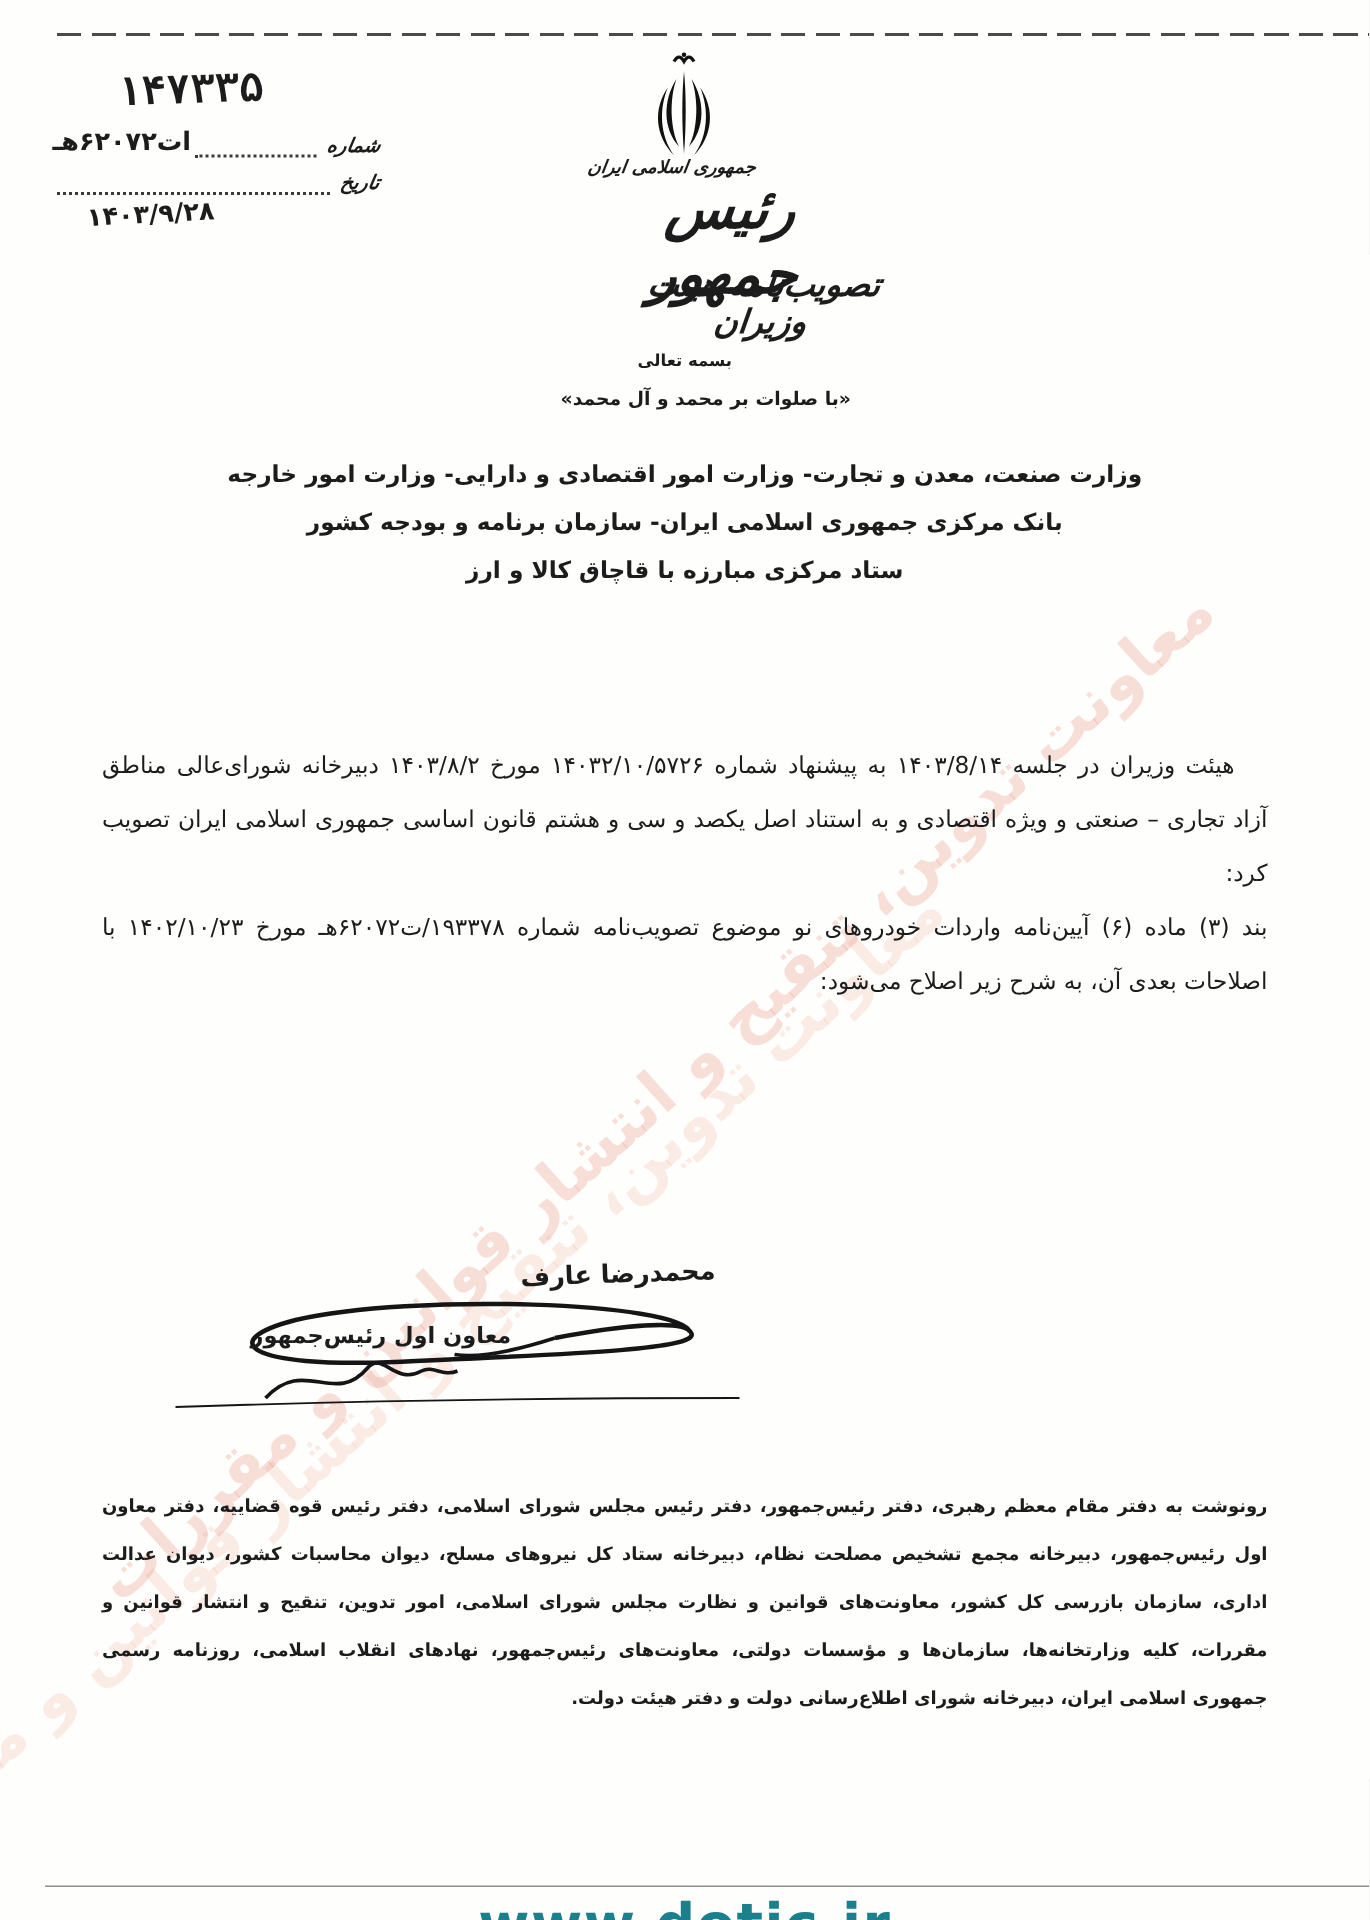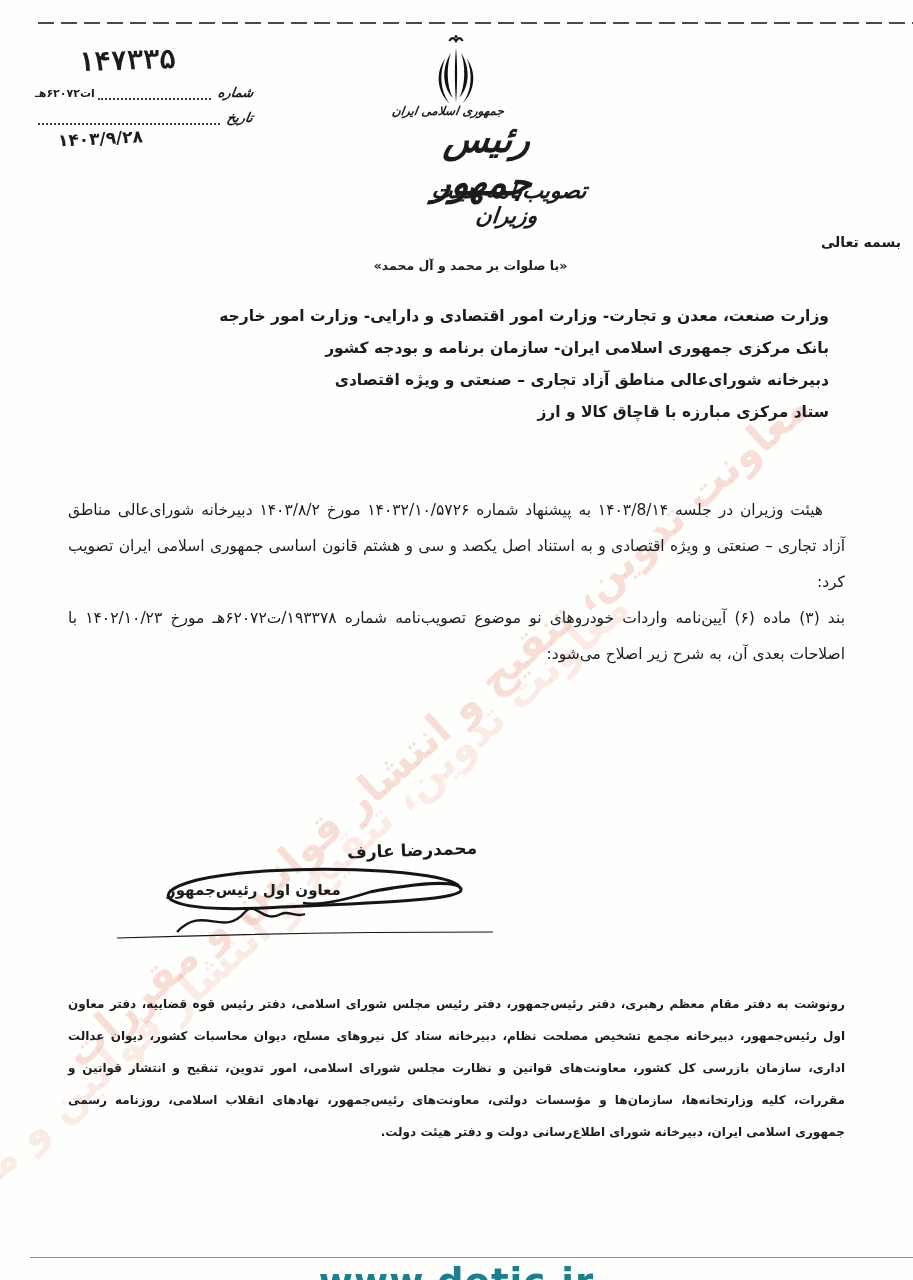--- a/index.html
+++ b/index.html
@@ -51,31 +51,31 @@
   .ref-block{position:absolute;left:35px;top:44px;width:218px;direction:rtl;}
   .stamp-number{
     text-align:center;padding-right:34px;
     font-size:27px;font-weight:900;letter-spacing:6px;
     transform:rotate(-2deg);
     font-family:"DejaVu Sans Mono","DejaVu Sans",monospace,sans-serif;
   }
   .ref-row{display:flex;align-items:flex-end;margin-top:10px;font-size:13px;}
   .ref-label{font-weight:bold;font-style:italic;transform:skewX(-10deg);padding-left:4px;}
   .leader{flex:1;border-bottom:2px dotted #3a3a3a;height:12px;margin:0 3px;}
-  .ref-value{font-size:11px;font-weight:bold;}
+  .ref-value{font-size:17px;font-weight:bold;}
   .hand-date{
     margin-top:4px;margin-right:110px;
     font-size:17px;font-weight:800;letter-spacing:2px;
     transform:rotate(-3deg);direction:rtl;white-space:nowrap;
   }
   
-  .basmala{position:absolute;left:0;right:12px;top:234px;text-align:right;font-size:14px;font-weight:600;direction:rtl;}
+  .basmala{position:absolute;left:0;right:0;top:234px;text-align:center;font-size:11px;font-weight:600;direction:rtl;}
   .salawat{position:absolute;left:0;right:0;top:258px;text-align:center;font-size:12.5px;font-weight:600;direction:rtl;margin-left:28px;}
   
-  .recipients{position:absolute;left:70px;right:84px;top:300px;direction:rtl;}
+  .recipients{position:absolute;left:70px;right:70px;top:300px;direction:rtl;text-align:center;}
   .recipient{font-size:15.5px;font-weight:bold;line-height:32px;}
   
   .body-block{position:absolute;right:68px;left:68px;top:492px;direction:rtl;}
   .body-block p{
     margin:0;font-size:15.5px;line-height:36px;
     text-align:justify;font-weight:500;
   }
   .p-indent1{text-indent:22px;}
   .p-indent3{text-indent:26px;}
   
@@ -138,21 +138,20 @@
     </div>
     <div class="hand-date">۱۴۰۳/۹/۲۸</div>
   </div>
 
   <div class="basmala">بسمه تعالی</div>
   <div class="salawat">«با صلوات بر محمد و آل محمد»</div>
 
   <div class="recipients">
     <div class="recipient">وزارت صنعت، معدن و تجارت- وزارت امور اقتصادی و دارایی- وزارت امور خارجه</div>
     <div class="recipient">بانک مرکزی جمهوری اسلامی ایران- سازمان برنامه و بودجه کشور</div>
-    <div class="recipient">دبیرخانه شورای‌عالی مناطق آزاد تجاری – صنعتی و ویژه اقتصادی</div>
     <div class="recipient">ستاد مرکزی مبارزه با قاچاق کالا و ارز</div>
   </div>
 
   <div class="body-block">
     <p class="p-indent1">هیئت وزیران در جلسه ۱۴۰۳/8/۱۴ به پیشنهاد شماره ۱۴۰۳۲/۱۰/۵۷۲۶ مورخ ۱۴۰۳/۸/۲ دبیرخانه شورای‌عالی مناطق آزاد تجاری – صنعتی و ویژه اقتصادی و به استناد اصل یکصد و سی و هشتم قانون اساسی جمهوری اسلامی ایران تصویب کرد:</p>
     <p>بند (۳) ماده (۶) آیین‌نامه واردات خودروهای نو موضوع تصویب‌نامه شماره ۱۹۳۳۷۸/ت۶۲۰۷۲هـ مورخ ۱۴۰۲/۱۰/۲۳ با اصلاحات بعدی آن، به شرح زیر اصلاح می‌شود:</p>
   </div>
 
   <div class="sig-block">
     <div class="sig-name">محمدرضا عارف</div>

